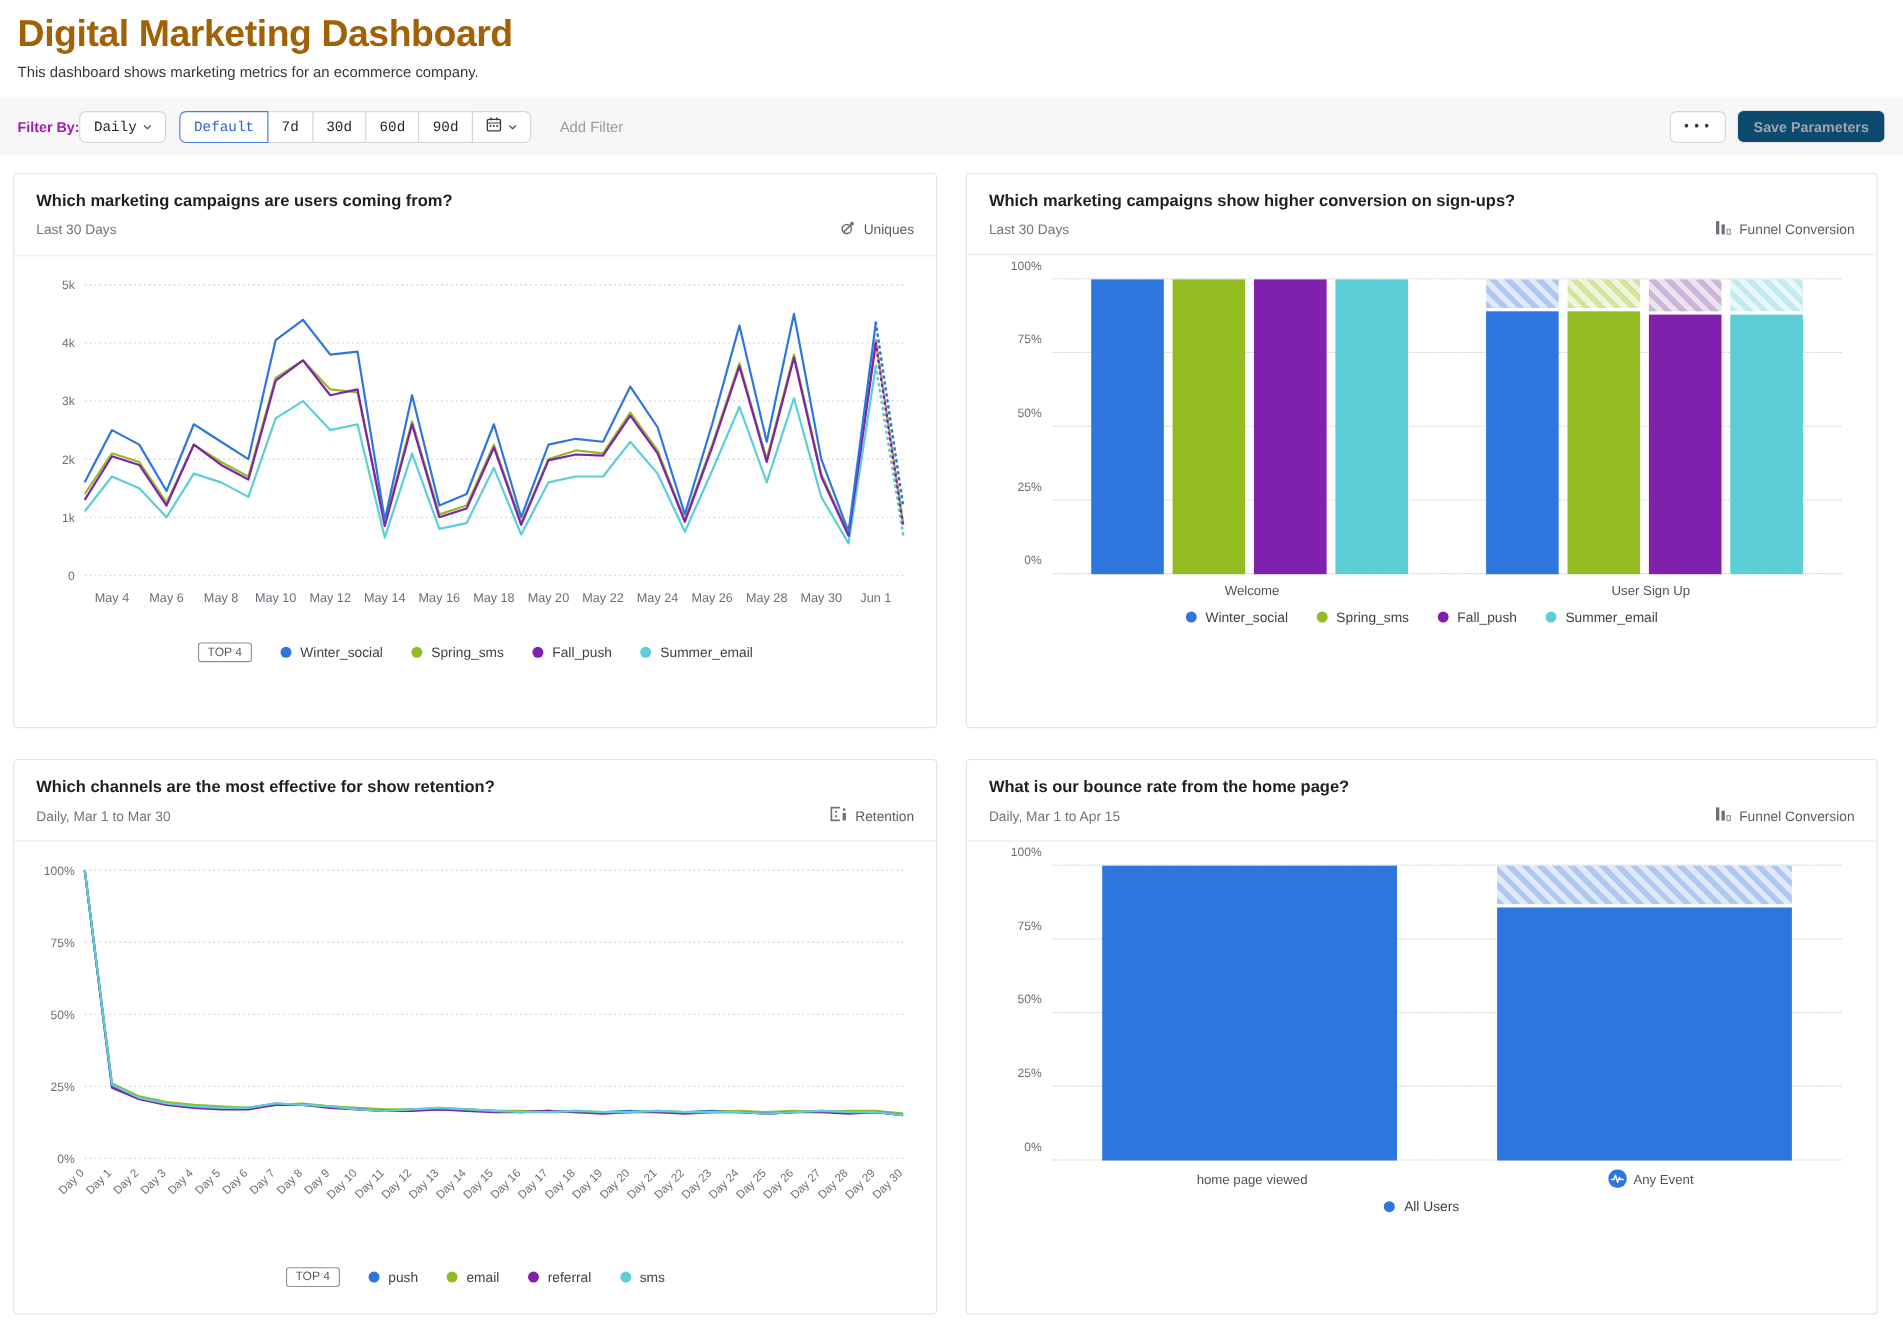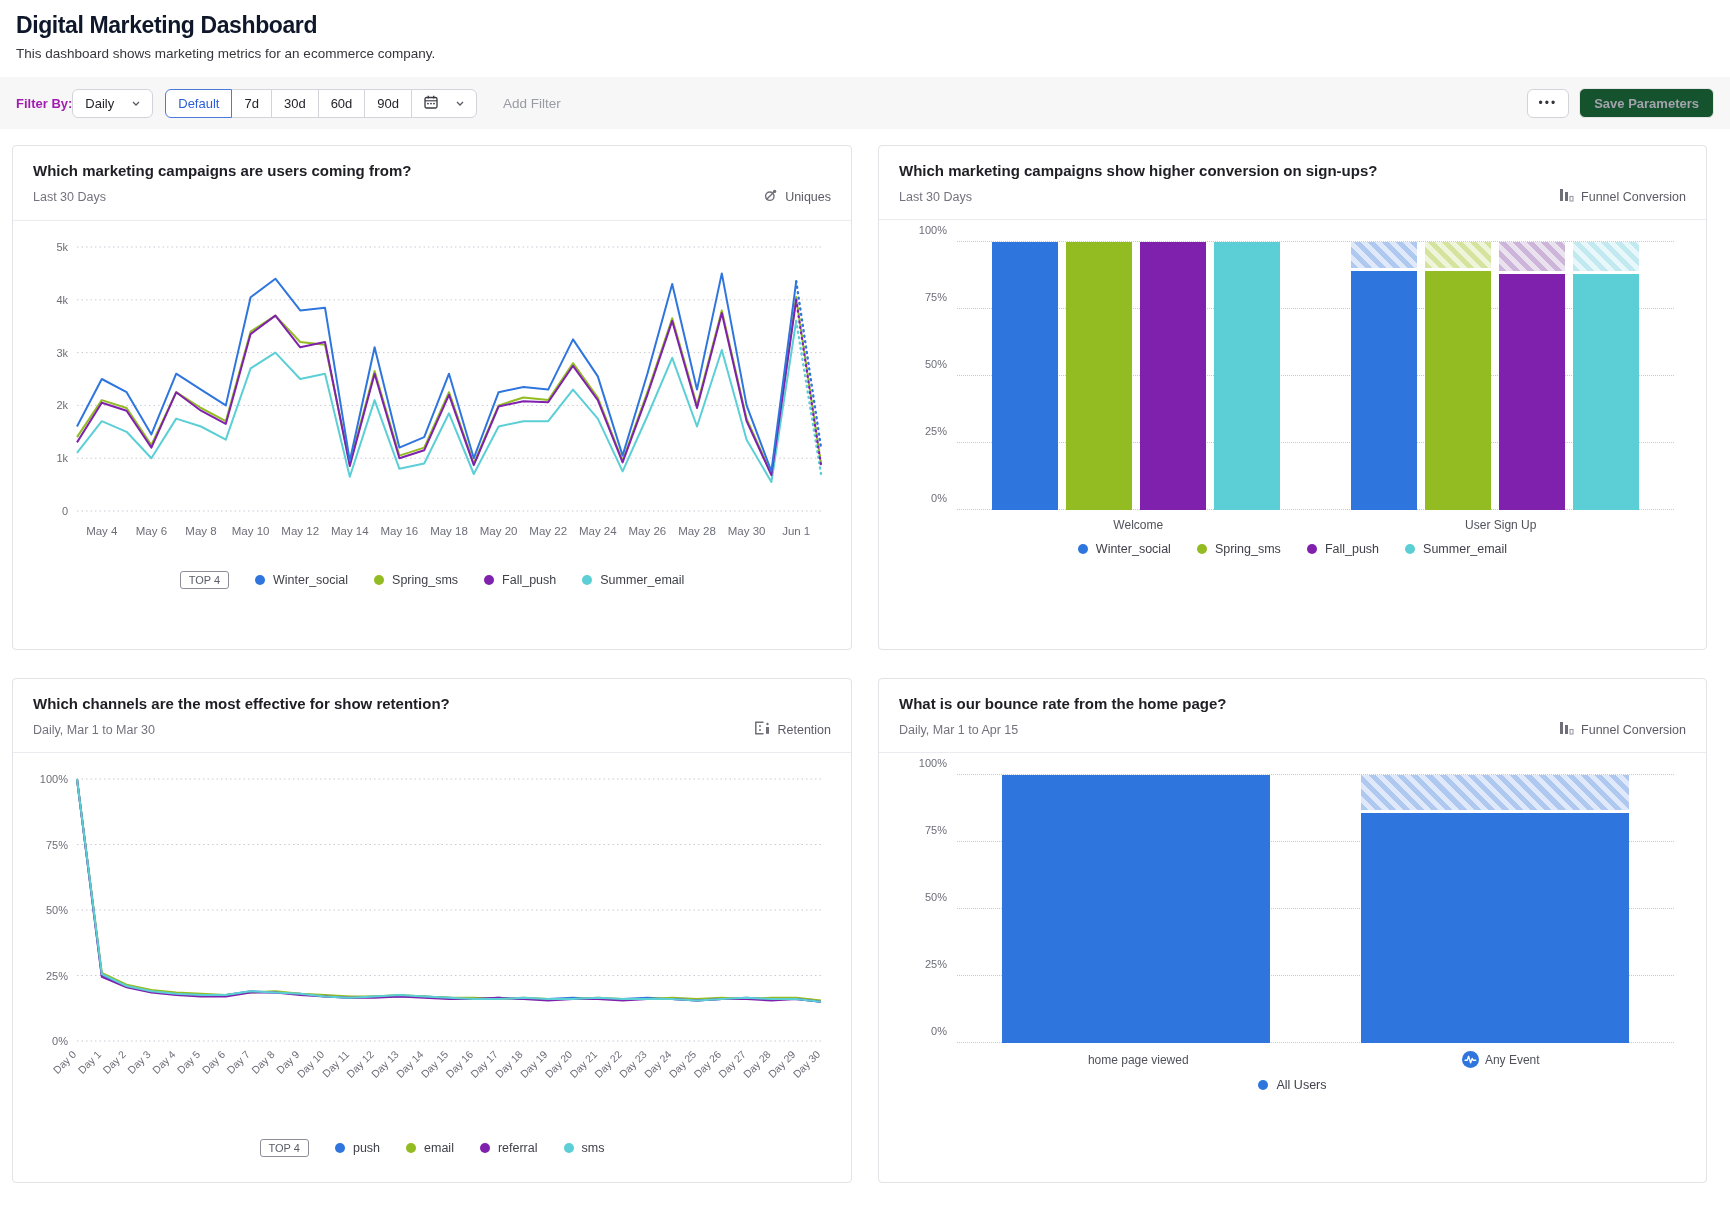--- a/index.html
+++ b/index.html
@@ -2,45 +2,45 @@
 <html><head>
 <meta charset="utf-8">
 <style>
   * { box-sizing: border-box; margin: 0; padding: 0; }
   html,body { background:#fff; }
   body {
     width:1730px; height:1220px; overflow:hidden;
     font-family:"Liberation Sans", sans-serif; color:#202027;
   }
   .header { padding:12px 18px 0 16px; }
-  .page-title { font-size:23px; font-weight:700; letter-spacing:-0.4px; color:#0f172a; }
+  .page-title { font-size:34px; font-weight:700; letter-spacing:-0.4px; color:#a16207; }
   .page-subtitle { font-size:13.5px; color:#36363d; margin-top:7px; }
 
   
   .filter-bar {
     margin-top:16px; background:#f7f7f8; height:52px;
     display:flex; align-items:center; padding:0 16px;
   }
   .filter-label { font-size:13px; font-weight:700; color:#a21caf; }
   .btn {
     background:#fff; border:1px solid #d3d3da; font-size:13px; color:#23232a;
-    padding:5px 12px; cursor:pointer; font-family:Liberation Sans, sans-serif; display:inline-flex;
-    align-items:center; gap:18px; height:29px;
+    padding:5px 12px; cursor:pointer; font-family:Liberation Mono, monospace; display:inline-flex;
+    align-items:center; gap:6px; height:29px;
   }
   .dropdown-btn { border-radius:6px; margin-right:12px; }
   .range-group { display:flex; }
   .range-group .btn { margin-left:-1px; border-radius:0; position:relative; }
   .range-group .btn:first-child { border-radius:6px 0 0 6px; margin-left:0; }
   .range-group .btn:last-child { border-radius:0 6px 6px 0; }
   .range-group .btn.selected { color:#2b5fd9; border-color:#4a7bdb; z-index:2; background:#fff; }
   .add-filter { margin-left:26px; font-size:13.5px; color:#989ba3; background:none; border:none; cursor:pointer; font-family:inherit; }
   .bar-right { margin-left:auto; display:flex; align-items:center; gap:10px; }
   .more-btn { border-radius:6px; letter-spacing:2px; font-size:12px; padding:4px 11px; color:#34343c; }
   .save-btn {
-    background:#14532d; border:1px solid #e7e7ea; color:#a3a3ad; border-radius:6px;
+    background:#0c4a6e; border:1px solid #e7e7ea; color:#a3a3ad; border-radius:6px;
     padding:6px 14px; font-size:13px; font-weight:600; font-family:inherit; height:30px;
   }
   .chev { display:inline-flex; }
 
   
   .grid {
     display:grid; grid-template-columns:1fr 1fr; gap:28px 26px;
     padding:16px 23px 4px 12px;
   }
   .panel { background:#fff; border:1px solid #e2e2e7; border-radius:4px; min-height:505px; }

